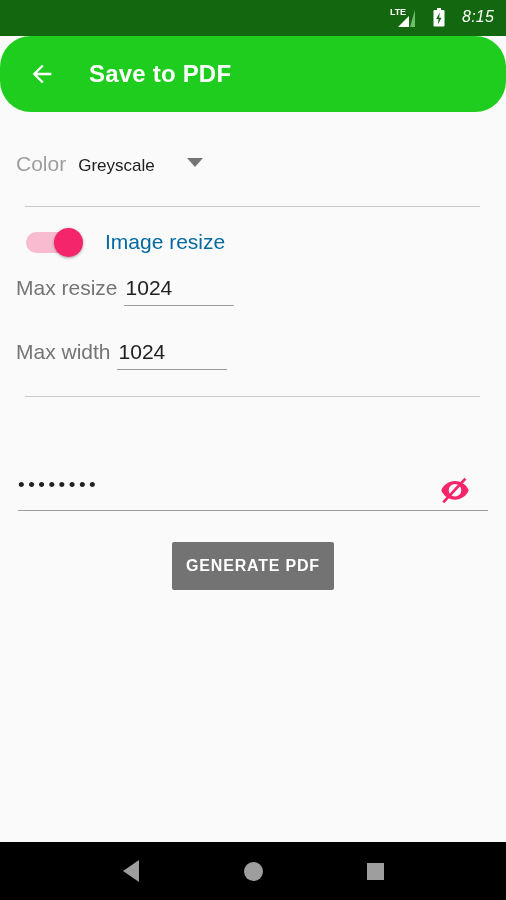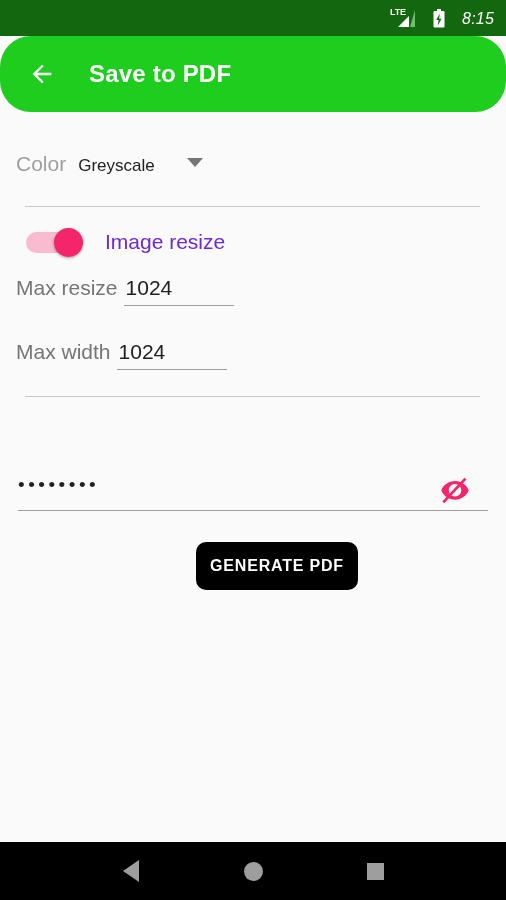--- a/index.html
+++ b/index.html
@@ -26,21 +26,21 @@
     width: 506px;
     height: 36px;
     background: #13680F;
     display: flex;
     align-items: center;
     justify-content: flex-end;
     padding-right: 12px;
   }
   .status-right {
     display: flex;
-    align-items: flex-end;
+    align-items: flex-start;
     gap: 17px;
   }
   .signal-icon {
     position: relative;
     width: 24px;
     height: 20px;
   }
   .signal-icon .lte {
     position: absolute;
     top: -1px; left: -2px;
@@ -165,21 +165,21 @@
     position: absolute;
     top: 0; left: 28px;
     width: 29px;
     height: 29px;
     border-radius: 50%;
     background: #F5256B;
     box-shadow: 0 1px 3px rgba(0,0,0,0.35);
   }
   .switch-label {
     font-size: 21px;
-    color: #6d28d9;
+    color: #0369a1;
     margin-left: 17px;
   }
 
   
   .field-row {
     position: absolute;
     left: 16px;
     display: flex;
     align-items: baseline;
   }
@@ -237,30 +237,29 @@
     height: 32px;
     cursor: pointer;
   }
 
   
   #generate-pdf-button {
     position: absolute;
     top: 430px; left: 172px;
     width: 162px;
     height: 48px;
-    background: #000000;
+    background: #737373;
     border: none;
-    border-radius: 10px;
+    border-radius: 2px;
     color: #FFFFFF;
     font-family: "Liberation Sans", sans-serif;
     font-size: 16px;
     font-weight: bold;
     letter-spacing: 0.8px;
     cursor: pointer;
-    margin-left: 24px;
   }
 
   
   #nav-bar {
     position: absolute;
     bottom: 0; left: 0;
     width: 506px;
     height: 58px;
     background: #000000;
     display: flex;

